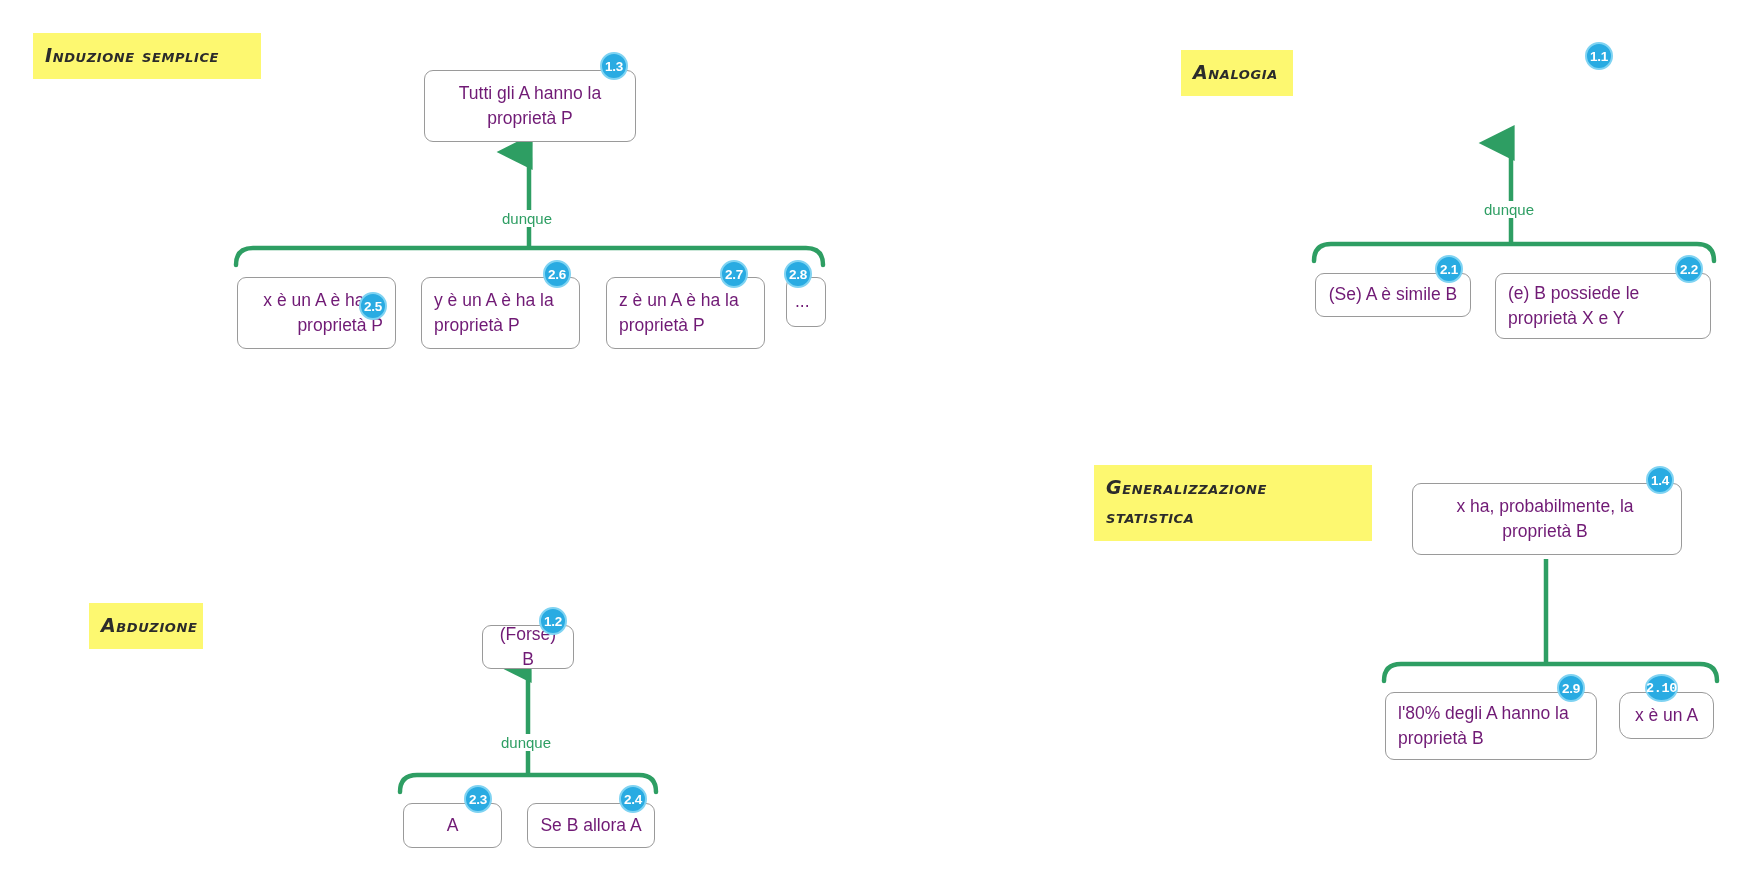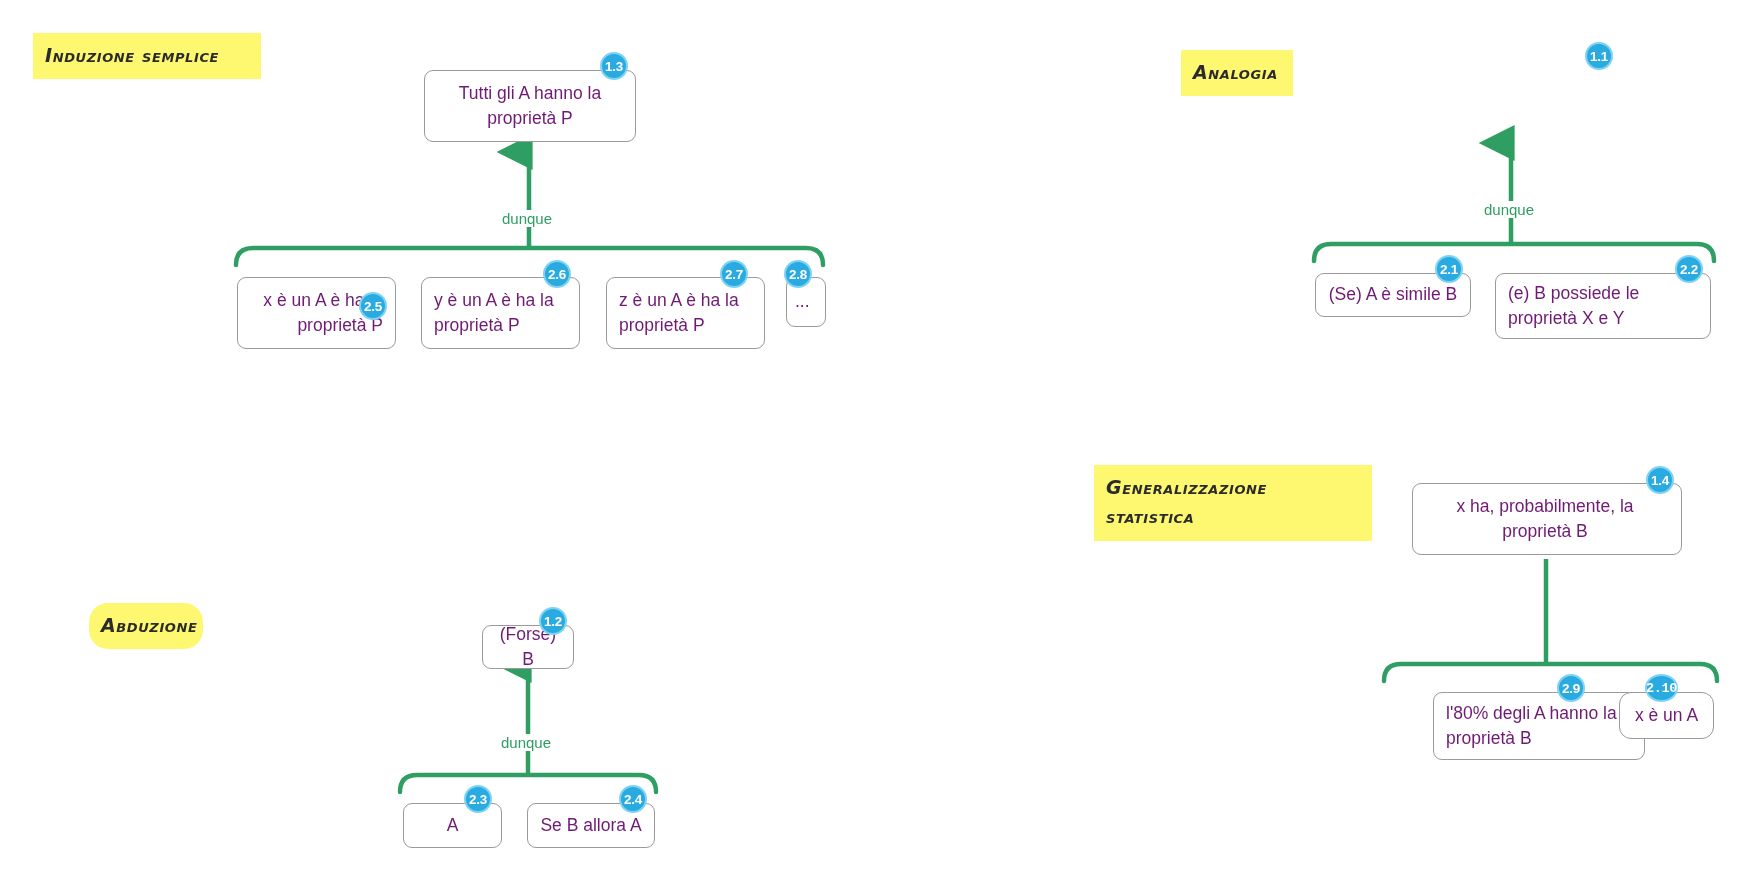--- a/index.html
+++ b/index.html
@@ -141,38 +141,38 @@
   <div class="badge" style="left:1585px; top:42px;">1.1</div>
 
   <div class="dunque" style="left:1479px; top:201px;">dunque</div>
 
   <div class="node center" style="left:1315px; top:273px; width:156px; height:44px;">(Se) A è simile B</div>
   <div class="badge" style="left:1435px; top:255px;">2.1</div>
 
   <div class="node left" style="left:1495px; top:273px; width:216px; height:66px;">(e) B possiede le proprietà X e Y</div>
   <div class="badge" style="left:1675px; top:255px;">2.2</div>
 
-  <div class="section-label" style="left:89px; top:603px; width:114px;border-radius:19px;">Abduzione</div>
+  <div class="section-label" style="left:89px; top:603px; width:114px;">Abduzione</div>
 
   <div class="node center" style="left:482px; top:625px; width:92px; height:44px;">(Forse) B</div>
   <div class="badge" style="left:539px; top:607px;">1.2</div>
 
   <div class="dunque" style="left:496px; top:734px;">dunque</div>
 
   <div class="node center" style="left:403px; top:803px; width:99px; height:45px;">A</div>
   <div class="badge" style="left:464px; top:785px;">2.3</div>
 
   <div class="node center" style="left:527px; top:803px; width:128px; height:45px;">Se B allora A</div>
   <div class="badge" style="left:619px; top:785px;">2.4</div>
 
   <div class="section-label" style="left:1094px; top:465px; width:278px;">Generalizzazione
 statistica</div>
 
   <div class="node center" style="left:1412px; top:483px; width:270px; height:72px;padding-left:8px;">x ha, probabilmente, la proprietà B</div>
   <div class="badge" style="left:1646px; top:466px;">1.4</div>
 
-  <div class="node left" style="left:1385px; top:692px; width:212px; height:68px;margin-left:48px;">l'80% degli A hanno la proprietà B</div>
+  <div class="node left" style="left:1385px; top:692px; width:212px; height:68px;">l'80% degli A hanno la proprietà B</div>
   <div class="badge" style="left:1557px; top:674px;">2.9</div>
 
   <div class="node center" style="left:1619px; top:692px; width:95px; height:47px;border-radius:12px;">x è un A</div>
   <div class="badge" style="left:1645px; top:674px; width:33px;font-family:Liberation Mono, monospace;">2.10</div>
 
 </div>
 
 </body></html>

